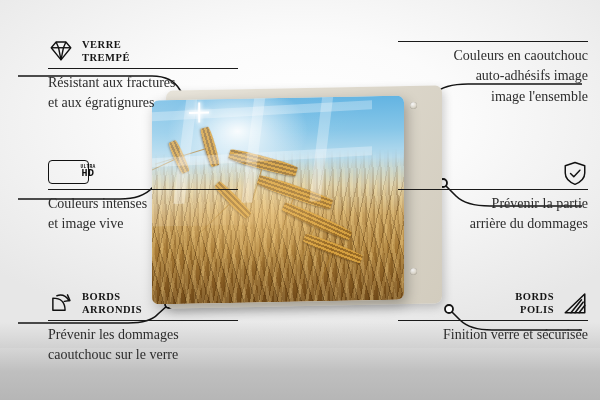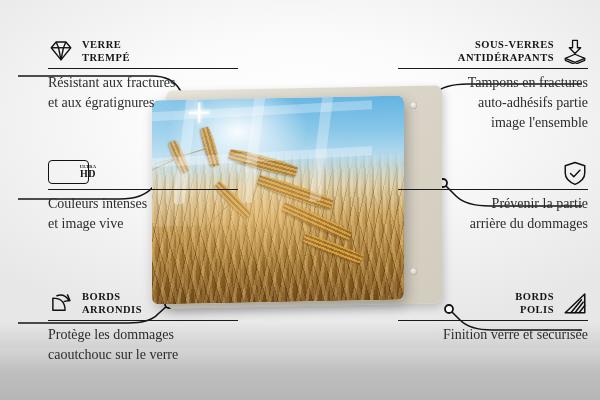--- a/index.html
+++ b/index.html
@@ -137,21 +137,21 @@
   .ico svg { display:block; width:100%; height:100%; }
 
   .c1 { top:38px; }
   .c2 { top:160px; }
   .c3 { top:290px; }
 
   
   .hd-badge {
     width:24px; height:24px; border:1.6px solid #111; border-radius:4px;
     display:flex; flex-direction:column; align-items:center; justify-content:center;
-    font-family:Liberation Serif, serif; line-height:1; color:#111;padding-left:39px;
+    font-family:Liberation Mono, monospace; line-height:1; color:#111;padding-left:39px;
   }
   .hd-badge .u { font-size:4.6px; font-weight:bold; letter-spacing:.2px; }
   .hd-badge .h { font-size:10px; font-weight:bold; }
 
   
   .wires { position:absolute; inset:0; pointer-events:none; }
 </style>
 </head>
 <body>
 
@@ -263,43 +263,30 @@
         <path d="M24 6 L27 13 L20 14"></path>
       </svg>
     </span>
     <span class="title">
       <span>BORDS</span><br>
       <span>ARRONDIS</span>
     </span>
   </div>
   <div class="rule"></div>
   <div class="desc">
-    <span>Protège les dommages</span><br>
+    <span>Prévenir les dommages</span><br>
     <span>caoutchouc sur le verre</span>
   </div>
 </div>
 
 <div class="callout right c1">
-  <div class="head">
-    <span class="title">
-      <span>SOUS-VERRES</span><br>
-      <span>ANTIDÉRAPANTS</span>
-    </span>
-    <span class="ico">
-      <svg viewBox="0 0 32 32" fill="none" stroke="currentColor" stroke-width="1.6" stroke-linejoin="round">
-        <path d="M13 3 H19 V12 H23 L16 19 L9 12 H13 Z"></path>
-        <path d="M16 20 L28 25 L16 30 L4 25 Z"></path>
-        <path d="M4 25 V27.5 L16 32.5 L28 27.5 V25"></path>
-      </svg>
-    </span>
-  </div>
-  <div class="rule"></div>
-  <div class="desc">
-    <span>Tampons en fractures</span><br>
-    <span>auto-adhésifs partie</span><br>
+  <div class="rule"></div>
+  <div class="desc">
+    <span>Couleurs en caoutchouc</span><br>
+    <span>auto-adhésifs image</span><br>
     <span>image l'ensemble</span>
   </div>
 </div>
 
 <div class="callout right c2">
   <div class="head">
     <span class="ico">
       <svg viewBox="0 0 32 32" fill="none" stroke="currentColor" stroke-width="1.8" stroke-linecap="round" stroke-linejoin="round">
         <path d="M16 3 L28 7 V16 Q28 25 16 30 Q4 25 4 16 V7 Z"></path>
         <path d="M10.5 16.5 L14.5 20.5 L22 12.5"></path>

